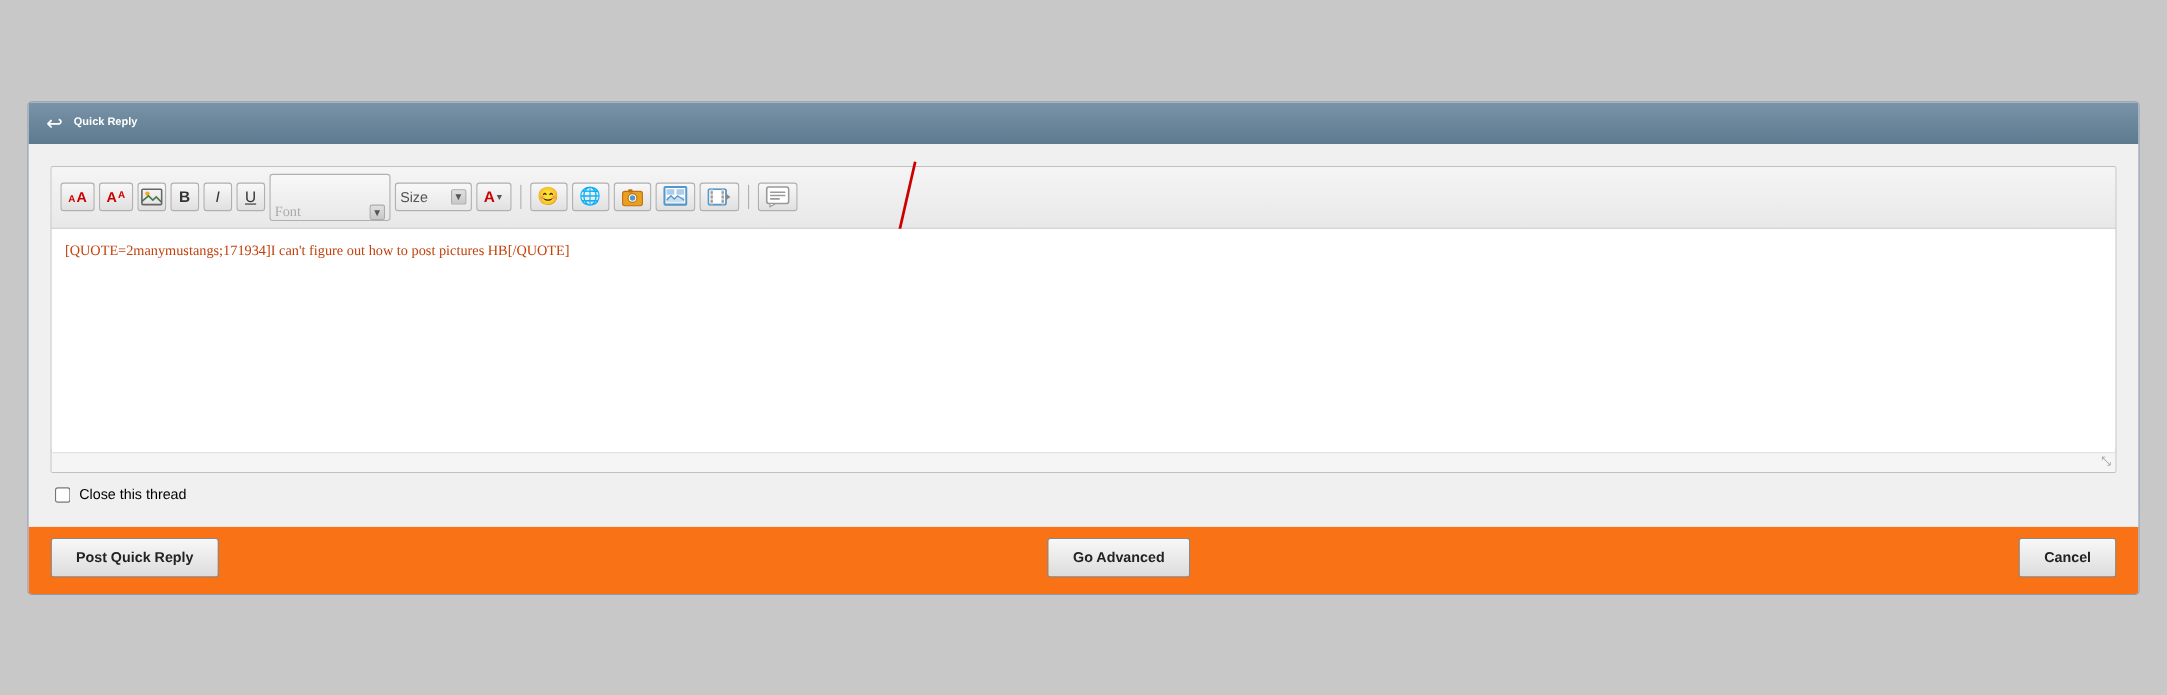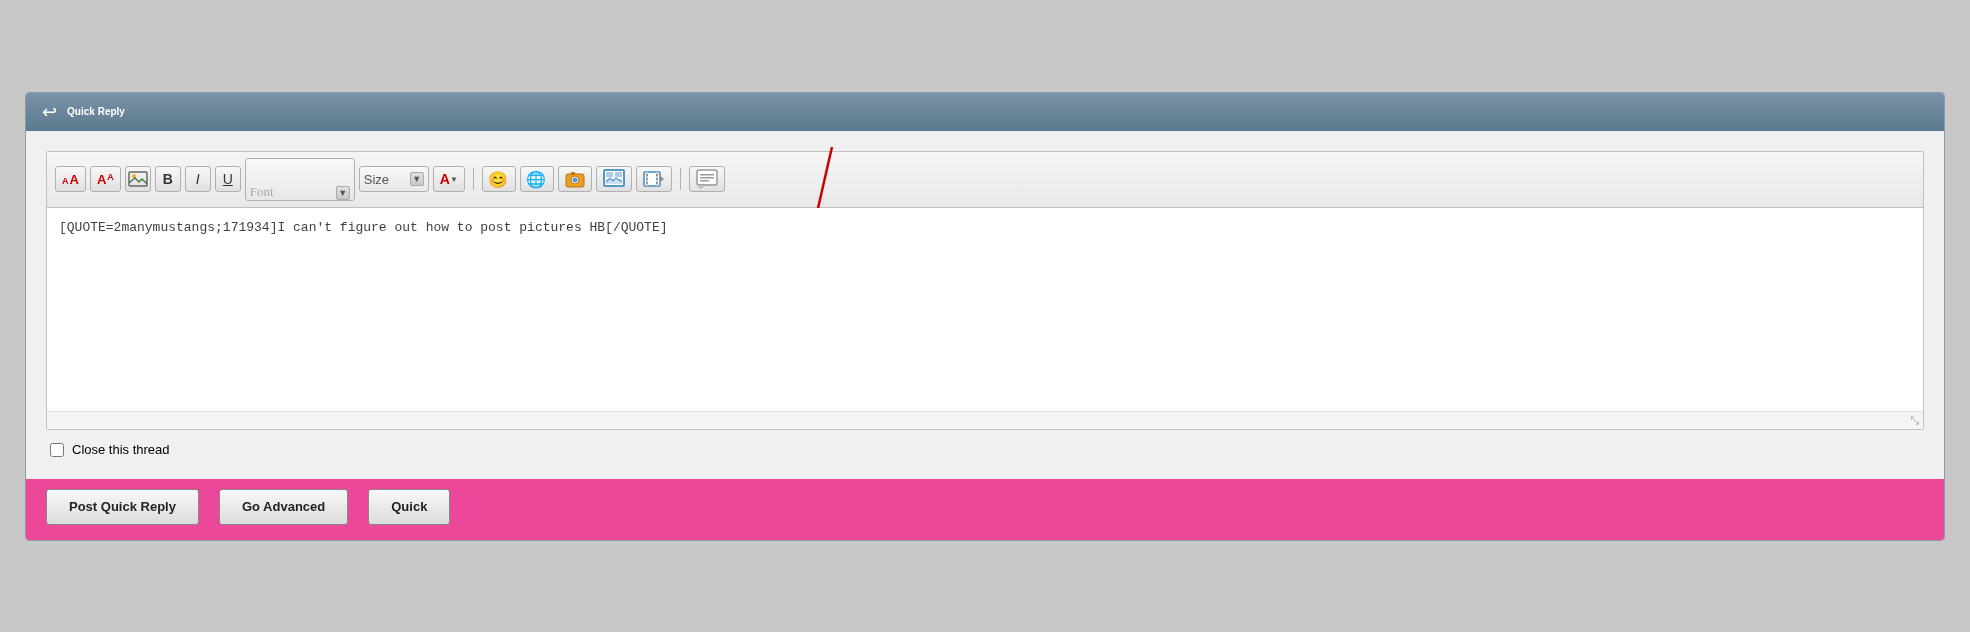--- a/index.html
+++ b/index.html
@@ -149,23 +149,23 @@
       position: relative;
     }
 
     .editor-textarea {
       width: 100%;
       min-height: 200px;
       border: none;
       outline: none;
       padding: 12px;
       font-size: 13px;
-      font-family: Liberation Mono, monospace;
+      font-family: Liberation Serif, serif;
       resize: none;
-      color: #404040;
+      color: #c2410c;
       background: white;
     }
 
     .resize-handle {
       text-align: right;
       padding: 2px 4px;
       color: #999;
       font-size: 11px;
       background: #f5f5f5;
       border-top: 1px solid #e0e0e0;
@@ -183,24 +183,24 @@
       gap: 8px;
     }
 
     .checkbox-row input[type="checkbox"] {
       width: 14px;
       height: 14px;
     }
 
     .button-row {
       display: flex;
-      justify-content: flex-start;
+      justify-content: space-between;
       padding: 10px 20px 15px 20px;
-      gap: 20px;
-      background: #ec4899;
+      gap: 6px;
+      background: #f97316;
     }
 
     .action-btn {
       border: 1px solid #888;
       background: linear-gradient(to bottom, #f8f8f8, #dcdcdc);
       border-radius: 3px;
       padding: 8px 22px;
       font-size: 13px;
       font-weight: bold;
       color: #222;
@@ -362,17 +362,17 @@
 
       <div class="checkbox-row">
         <input type="checkbox" id="close-thread" style="">
         <label for="close-thread">Close this thread</label>
       </div>
     </div>
 
     <div class="button-row">
       <button class="action-btn">Post Quick Reply</button>
       <button class="action-btn">Go Advanced</button>
-      <button class="action-btn">Quick</button>
+      <button class="action-btn">Cancel</button>
     </div>
 
   </div>
 </div>
 
 </body></html>

